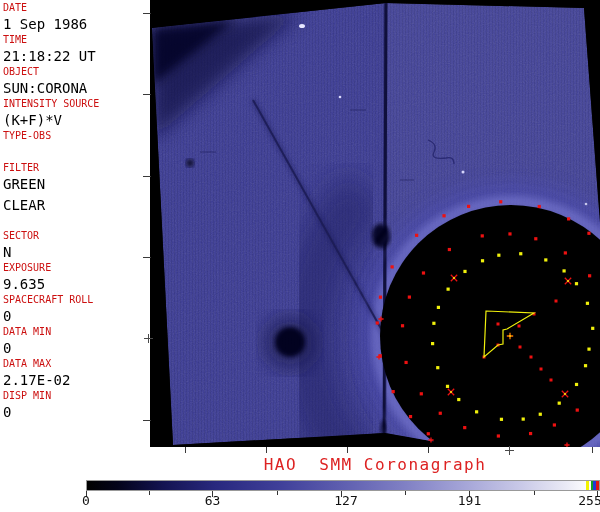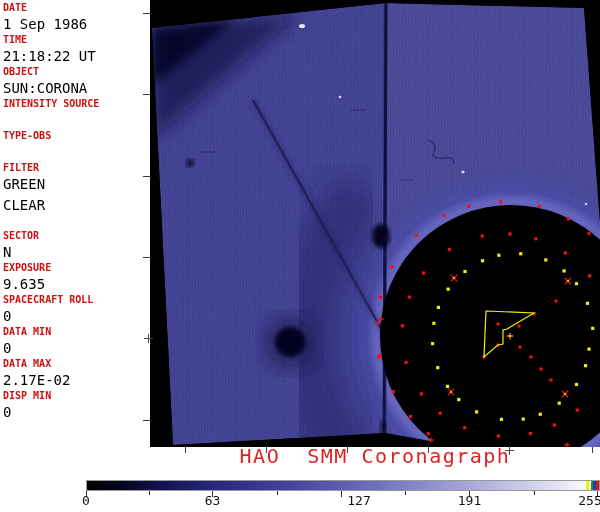--- a/index.html
+++ b/index.html
@@ -5,42 +5,42 @@
   html,body{margin:0;padding:0;}
   body{
     position:relative; width:600px; height:512px; overflow:hidden;
     background:#ffffff;
     font-family:"DejaVu Sans Mono","Liberation Mono",monospace;
   }
   
   .meta-panel{position:absolute; left:3px; top:2px; width:146px;}
   .meta-field{height:32px; overflow:visible;}
   .meta-label{
-    font-size:10px; font-weight:bold; line-height:11px;
+    font-size:10px; font-weight:normal; line-height:11px;
     color:var(--label-red,#cc1010); letter-spacing:0; white-space:nowrap;
   }
   .meta-value{
     font-size:14px; line-height:15px; margin-top:4px;
     color:var(--value-black,#000); white-space:nowrap;
   }
   
   .canvas{
     position:absolute; left:150px; top:0; width:450px; height:447px;
     background:#000; overflow:hidden;
   }
   
   .tick-left{position:absolute; width:8px; height:1px; background:#3a3a3a;}
   .tick-bottom{position:absolute; width:1px; height:6px; background:#3a3a3a;}
   .plus-mark{position:absolute; width:9px; height:9px;}
   .plus-mark::before{content:""; position:absolute; left:4px; top:0; width:1px; height:9px; background:#4a4a4a;}
   .plus-mark::after{content:""; position:absolute; left:0; top:4px; width:9px; height:1px; background:#4a4a4a;}
   
   .img-title{
-    position:absolute; left:150px; top:444px; width:450px;
-    text-align:center; font-size:20px; letter-spacing:1.5px;
+    position:absolute; left:150px; top:455px; width:450px;
+    text-align:center; font-size:16px; letter-spacing:1.5px;
     color:var(--title-red,#dd2222); white-space:pre;
   }
   
   .colorbar{
     position:absolute; left:86px; top:480px; width:512px; height:9px;
     border:1px solid #999; box-sizing:content-box; background:#fff;
   }
   .cb-grad{
     width:100%; height:100%;
     background:linear-gradient(90deg,
@@ -72,20 +72,21 @@
     <div class="meta-field">
       <div class="meta-label">TIME</div>
       <div class="meta-value">21:18:22 UT</div>
     </div>
     <div class="meta-field">
       <div class="meta-label">OBJECT</div>
       <div class="meta-value">SUN:CORONA</div>
     </div>
     <div class="meta-field">
       <div class="meta-label">INTENSITY SOURCE</div>
+      <div class="meta-value">(K+F)*V</div>
     </div>
     <div class="meta-field">
       <div class="meta-label">TYPE-OBS</div>
     </div>
     <div class="meta-field">
       <div class="meta-label">FILTER</div>
       <div class="meta-value">GREEN</div>
     </div>
     <div class="meta-field">
       <div class="meta-value">CLEAR</div>
@@ -290,21 +291,21 @@
 <div class="tick-bottom" style="left: 347px; top: 447px;"></div>
 <div class="tick-bottom" style="left: 428px; top: 447px;"></div>
 <div class="tick-bottom" style="left: 592px; top: 447px;"></div>
 <div class="plus-mark" style="left: 144px; top: 334px;"></div>
 <div class="plus-mark" style="left: 505px; top: 446px;"></div>
 <div class="cb-tick major" style="left: 86px;"></div>
 <div class="cb-label" style="left: 86px;">0</div>
 <div class="cb-tick major" style="left: 212.494px;"></div>
 <div class="cb-label" style="left: 212.494px;">63</div>
 <div class="cb-tick major" style="left: 340.996px;"></div>
-<div class="cb-label" style="left: 359px;">127</div>
+<div class="cb-label" style="left: 346px;">127</div>
 <div class="cb-tick major" style="left: 469.498px;"></div>
 <div class="cb-label" style="left: 469.498px;">191</div>
 <div class="cb-tick major" style="left: 597px;"></div>
 <div class="cb-label" style="left: 590px;">255</div>
 <div class="cb-tick minor" style="left: 149.247px;"></div>
 <div class="cb-tick minor" style="left: 276.745px;"></div>
 <div class="cb-tick minor" style="left: 405.247px;"></div>
 <div class="cb-tick minor" style="left: 533.749px;"></div>
 
 </body></html>

